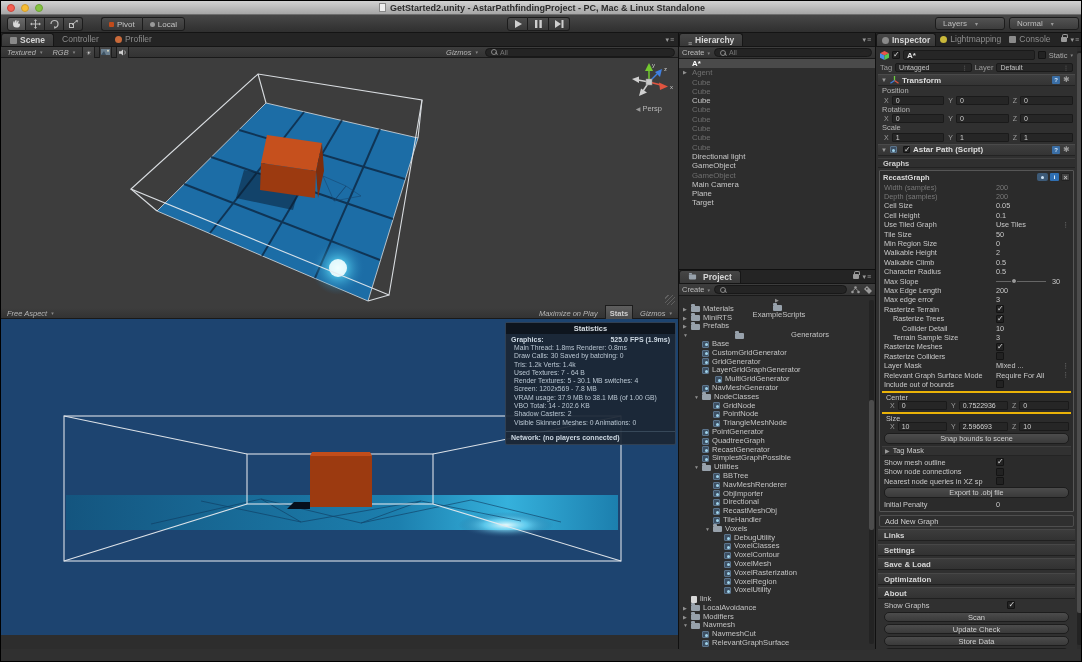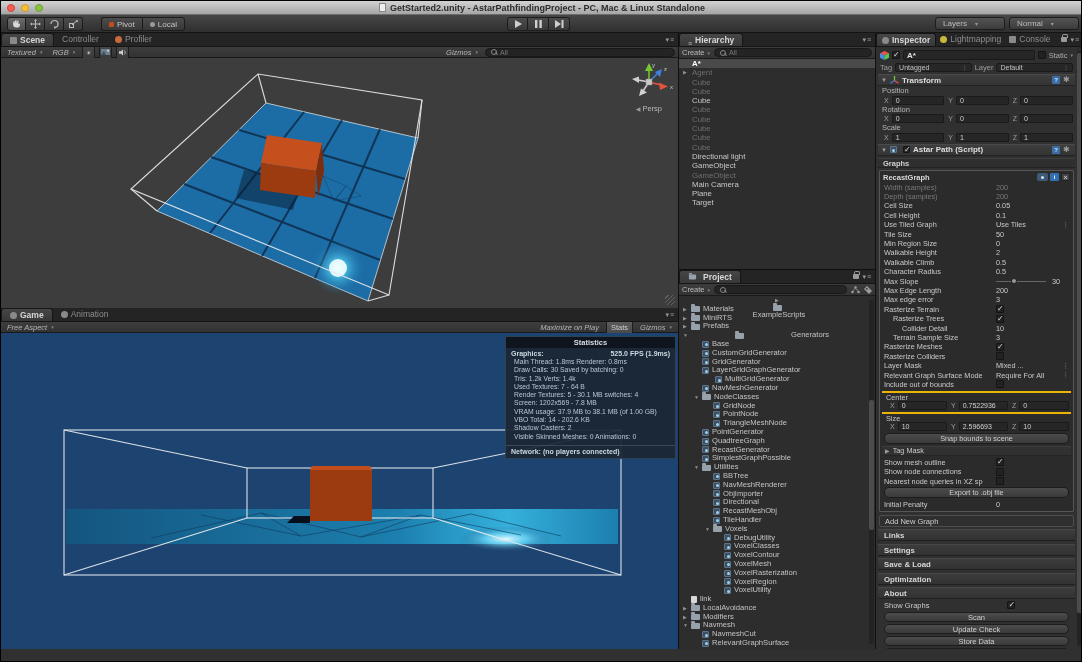--- a/index.html
+++ b/index.html
@@ -54,21 +54,21 @@
   .vbar{height:11px;background:linear-gradient(#3d3d3d,#333);border-bottom:1px solid #191919;
     display:flex;align-items:center;padding:0 3px;gap:4px;}
   .mini-dd{height:9px;font-size:7.5px;line-height:9px;color:#b5b5b5;display:flex;align-items:center;gap:4px;padding:0 3px;font-style:italic;}
   .mini-dd .caret{font-size:5px;color:#888;}
   .pill{height:9px;border-radius:5px;background:#242424;border:1px solid #181818;
     display:flex;align-items:center;padding:0 5px;gap:3px;font-size:7px;color:#777;}
   .mag{position:relative;width:6px;height:6px;}
   .mag::before{content:"";position:absolute;left:0;top:0;width:4px;height:4px;border:1px solid #888;border-radius:50%;}
   .mag::after{content:"";position:absolute;left:4px;top:4px;width:3px;height:1px;background:#888;transform:rotate(45deg);}
   .tgl{width:13px;height:17px;background:linear-gradient(#4a4a4a,#383838);border:1px solid #1c1c1c;
-    display:flex;align-items:center;justify-content:center;font-size:6px;color:#cfcfcf;}
+    display:flex;align-items:center;justify-content:center;font-size:6px;color:#cfcfcf;font-weight:bold;}
   .spacer{flex:1;}
 
   
   .viewport{position:relative;overflow:hidden;}
   .persp{position:absolute;right:16px;top:46px;font-size:7.5px;color:#b9b9b9;}
   .persp .tri{font-size:6px;color:#9a9a9a;margin-right:2px;}
   .grip{position:absolute;right:3px;bottom:3px;width:10px;height:10px;
     background:repeating-linear-gradient(135deg,transparent 0 2px,#777 2px 3px);opacity:.6;}
 
   
@@ -356,31 +356,20 @@
           <text x="663" y="13" font-size="6" fill="#cfcfcf">z</text>
           <text x="669" y="31" font-size="6" fill="#cfcfcf">x</text>
         </g>
       </svg>
       <span class="persp"><span class="tri">◀</span><span>Persp</span></span>
       <div class="grip"></div>
     </div>
   </div>
 
   <div class="panel" style="left:0;top:307px;width:678px;height:341px;border-right:1px solid #101010;">
-    <div class="tabbar">
-      <div class="tab active">
-          <span class="tabic round"></span>
-          <span>Game</span>
-        </div>
-      <div class="tab">
-          <span class="tabic round"></span>
-          <span>Animation</span>
-        </div>
-      <span class="panelmenu">▾≡</span>
-    </div>
     <div class="vbar">
       <div class="mini-dd">
           <span>Free Aspect</span>
           <span class="caret">▾</span>
         </div>
       <div class="spacer"></div>
       <div class="mini-dd">
           <span>Maximize on Play</span>
         </div>
       <div class="tgl" style="width:auto;padding:0 4px;background:linear-gradient(#5e5e5e,#474747);">

